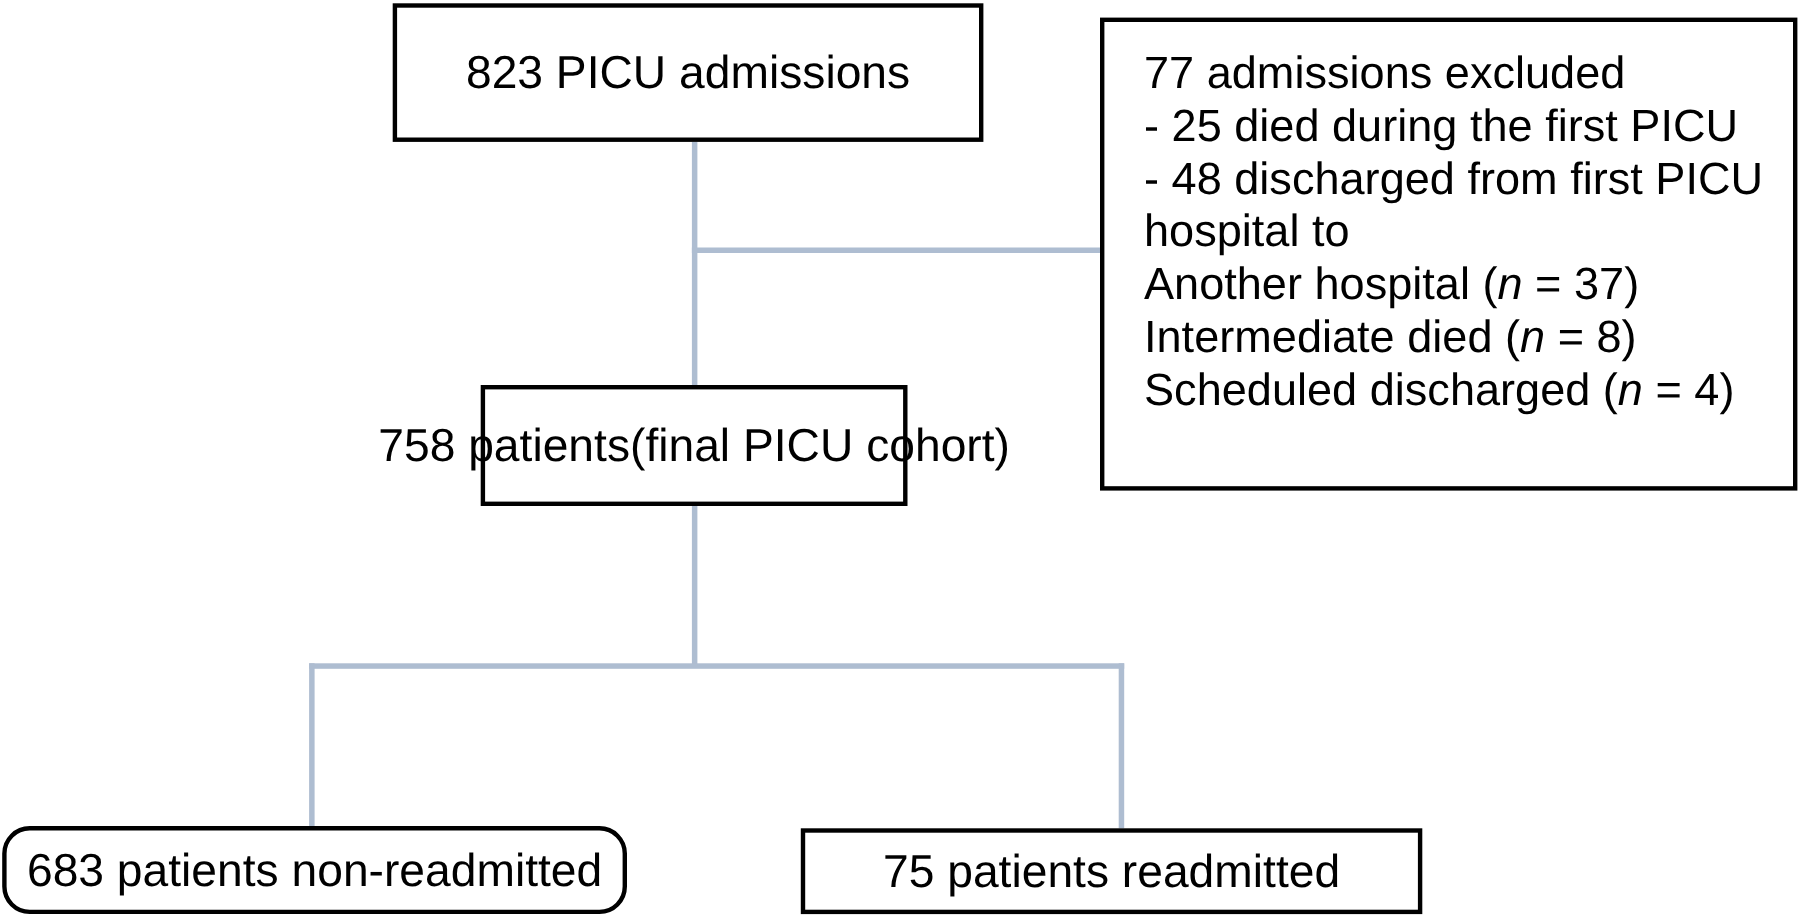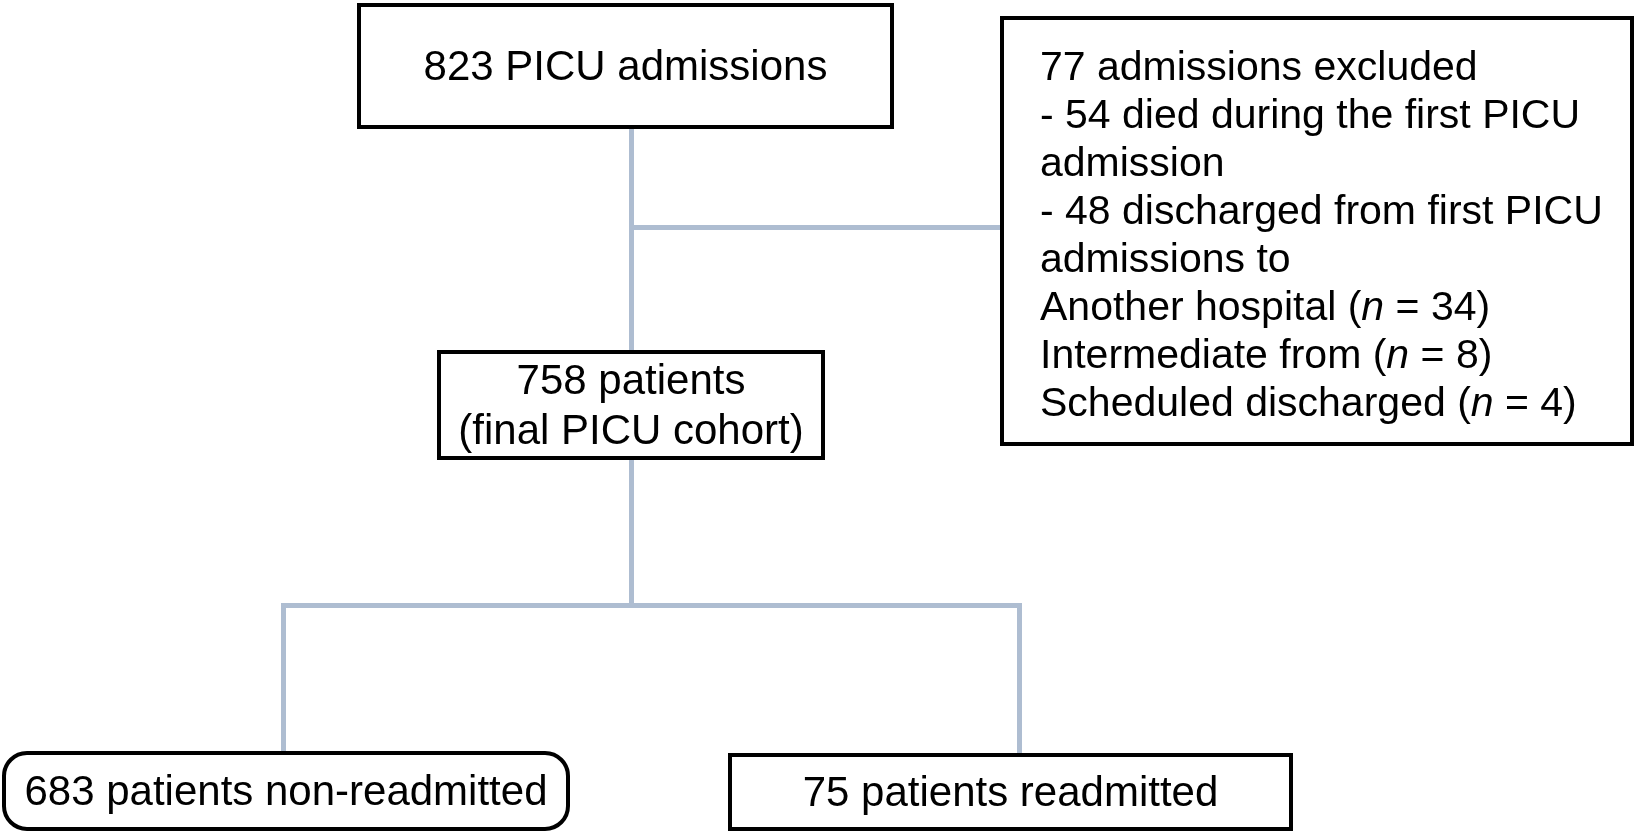--- a/index.html
+++ b/index.html
@@ -32,21 +32,21 @@
     background:var(--background);
     border:4px solid var(--border);
     z-index:2;
     display:flex;
     align-items:center;
     justify-content:center;
     text-align:center;
     white-space:nowrap;
   }
   .box-admissions{left:357px;top:3px;width:537px;height:126px;font-size:42px;}
-  .box-cohort{left:437px;top:350px;width:388px;height:110px;font-size:42px;line-height:50px;flex-direction:column;}
+  .box-cohort{left:437px;top:350px;width:388px;height:110px;font-size:42px;line-height:50px;flex-direction:row;}
   .box-nonreadmitted{left:2px;top:751px;width:568px;height:80px;font-size:42px;border-radius:25px;}
   .box-readmitted{left:728px;top:753px;width:565px;height:78px;font-size:42px;}
 
   .box-exclusion{
     left:1000px;top:16px;width:634px;height:430px;
     font-size:41px;line-height:48px;
     align-items:flex-start;justify-content:flex-start;
     text-align:left;
     padding:22px 2px 0 36px;
     flex-direction:column;
@@ -65,26 +65,25 @@
   <div class="line h2"></div>
   <div class="line v3"></div>
   <div class="line v4"></div>
 
   <div class="box box-admissions">
     <span>823 PICU admissions</span>
   </div>
 
   <div class="box box-exclusion">
     <div class="xline"><span>77 admissions excluded</span><span class="it"></span><span></span></div>
-    <div class="xline"><span>- 54 died during the first PICU</span><span class="it"></span><span></span></div>
-    <div class="xline"><span>admission</span><span class="it"></span><span></span></div>
+    <div class="xline"><span>- 25 died during the first PICU</span><span class="it"></span><span></span></div>
     <div class="xline"><span>- 48 discharged from first PICU</span><span class="it"></span><span></span></div>
-    <div class="xline"><span>admissions to</span><span class="it"></span><span></span></div>
-    <div class="xline"><span>Another hospital (</span><span class="it">n</span><span> = 34)</span></div>
-    <div class="xline"><span>Intermediate from (</span><span class="it">n</span><span> = 8)</span></div>
+    <div class="xline"><span>hospital to</span><span class="it"></span><span></span></div>
+    <div class="xline"><span>Another hospital (</span><span class="it">n</span><span> = 37)</span></div>
+    <div class="xline"><span>Intermediate died (</span><span class="it">n</span><span> = 8)</span></div>
     <div class="xline"><span>Scheduled discharged (</span><span class="it">n</span><span> = 4)</span></div>
   </div>
 
   <div class="box box-cohort">
     <div>758 patients</div>
     <div>(final PICU cohort)</div>
   </div>
 
   <div class="box box-nonreadmitted">
     <span>683 patients non-readmitted</span>

